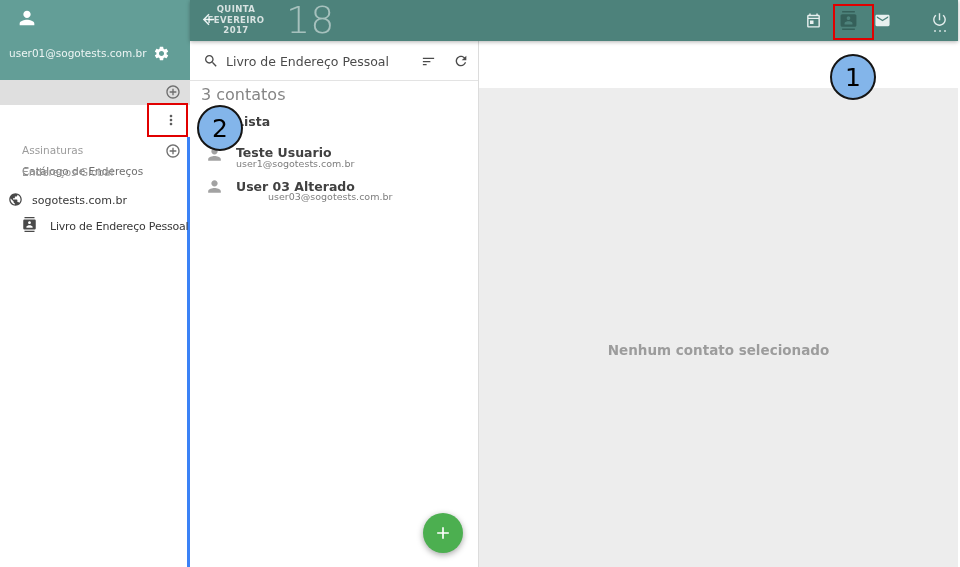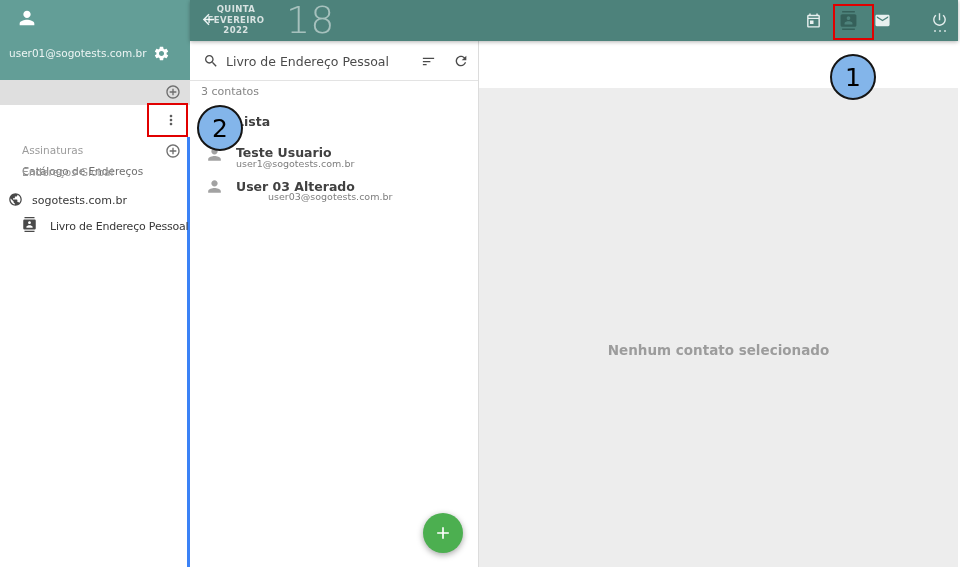--- a/index.html
+++ b/index.html
@@ -48,21 +48,21 @@
 
   
   #list-col { left:190px; top:41px; width:289px; height:526px; background:#fff;
               border-right:1px solid #dcdcdc; }
   #search-row { left:0; top:0; width:288px; height:40px; border-bottom:1px solid #e3e3e3; }
   #search-icon { left:13px; top:12px; width:16px; height:16px; color:#4b4b4b; cursor:pointer; }
   #search-input { left:36px; top:8px; width:180px; height:24px; border:none; outline:none;
                   font-family:inherit; font-size:12.5px; color:#4b4b4b; background:transparent; }
   #sort-icon { left:231px; top:13px; width:15px; height:15px; color:#4b4b4b; cursor:pointer; }
   #refresh-icon { left:263px; top:12px; width:16px; height:16px; color:#4b4b4b; cursor:pointer; }
-  #count-caption { left:11px; top:44px; font-size:11px; color:#858585;text-align:center; }
+  #count-caption { left:11px; top:44px; font-size:16px; color:#858585;text-align:center; }
   .avatar { width:19px; height:19px; color:#a2a2a2; }
   .c-name { font-size:12.5px; font-weight:bold; color:#414141; }
   .c-mail { font-size:9.5px; color:#7d7d7d; }
   #fab { left:233px; top:472px; width:40px; height:40px; border-radius:50%;
          background:#4caf50; box-shadow:0 2px 6px rgba(0,0,0,.35); cursor:pointer; }
   #fab .ic { position:absolute; left:10px; top:10px; width:20px; height:20px; color:#fff; }
 
   
   #detail { left:479px; top:41px; width:479px; height:526px; background:#ededed;margin-top:47px; }
   #empty-msg { left:0; top:254px; width:100%; text-align:center; font-size:13.5px;
@@ -138,21 +138,21 @@
 
 <div id="app-header" class="abs">
   <span id="back" class="abs ic">
     <svg viewBox="0 0 24 24">
         <path d="M20 11H7.83l5.59-5.59L12 4l-8 8 8 8 1.41-1.41L7.83 13H20v-2z"></path>
       </svg>
   </span>
   <div id="date-block" class="abs">
     <div>QUINTA</div>
     <div>FEVEREIRO</div>
-    <div>2022</div>
+    <div>2017</div>
   </div>
   <span id="big-day" class="abs">18</span>
 
   <span id="hicon-calendar" class="abs ic">
     <svg viewBox="0 0 24 24">
         <path d="M19 4h-1V2h-2v2H8V2H6v2H5c-1.1 0-2 .9-2 2v14c0 1.1.9 2 2 2h14c1.1 0 2-.9 2-2V6c0-1.1-.9-2-2-2zm0 16H5V10h14v10zM5 8V6h14v2H5zm2 4h5v5H7v-5z"></path>
       </svg>
   </span>
   <span id="hicon-contacts" class="abs ic">
     <svg viewBox="0 0 24 24">

